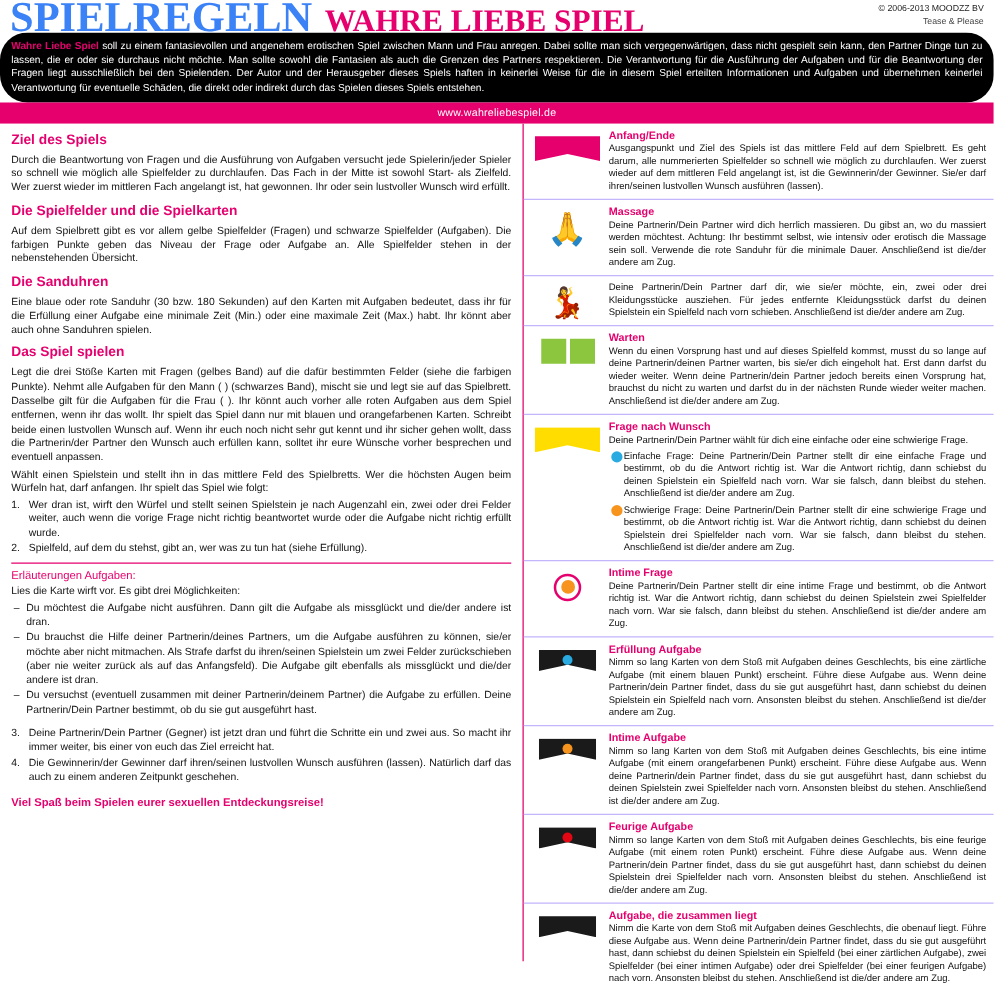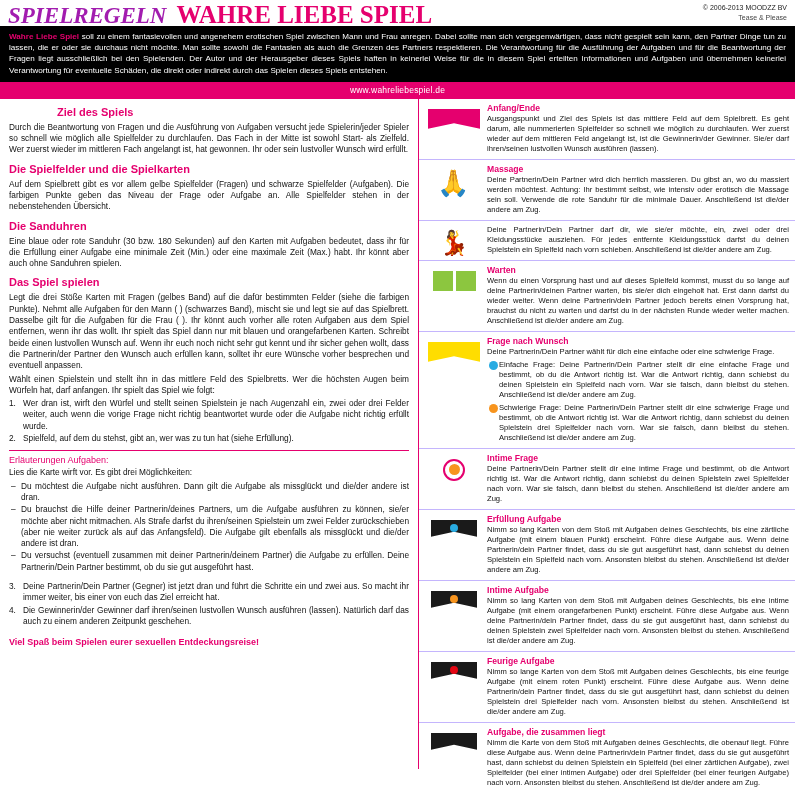--- a/index.html
+++ b/index.html
@@ -27,25 +27,24 @@
     padding: 2px 6px 0 8px;
   }
   .header .title-line {
     display: flex;
     align-items: baseline;
     gap: 10px;
   }
   .title-black {
     font-family: "Liberation Serif", serif;
     font-weight: bold;
-    font-size: 23px;
+    font-size: 34px;
     letter-spacing: 0px;
-    color: #a21caf;
+    color: #3b82f6;
     line-height: 26px;
-    font-style: italic;
   }
   .title-pink {
     font-family: "Liberation Serif", serif;
     font-weight: bold;
     font-size: 25px;
     color: #e5006e;
     line-height: 26px;
   }
   .copyright {
     position: absolute;
@@ -58,20 +57,21 @@
   .copyright .line2 { color: #444; }
 
   
   .intro {
     background: #000;
     color: #fff;
     padding: 5px 9px 6px 9px;
     font-size: 8.1px;
     line-height: 11.2px;
     text-align: justify;
+    border-radius: 22px;
   }
   .intro .lead { color: #e5006e; font-weight: bold; }
 
   
   .urlbar {
     background: #e5006e;
     color: #fff;
     text-align: center;
     font-size: 8.5px;
     padding: 3px 0 4px 0;
@@ -97,21 +97,21 @@
   }
 
   
   .sec-title {
     color: #e5006e;
     font-weight: bold;
     font-size: 11px;
     margin: 7px 0 3px 0;
     line-height: 13px;
   }
-  .sec-title.first { margin-top: 1px; margin-left: 48px; }
+  .sec-title.first { margin-top: 1px; }
   .body-text {
     font-size: 8.3px;
     line-height: 11.3px;
     text-align: justify;
     color: #111;
     margin: 0 0 2px 0;
   }
   .ol-list {
     margin: 2px 0 0 0;
     padding: 0;

